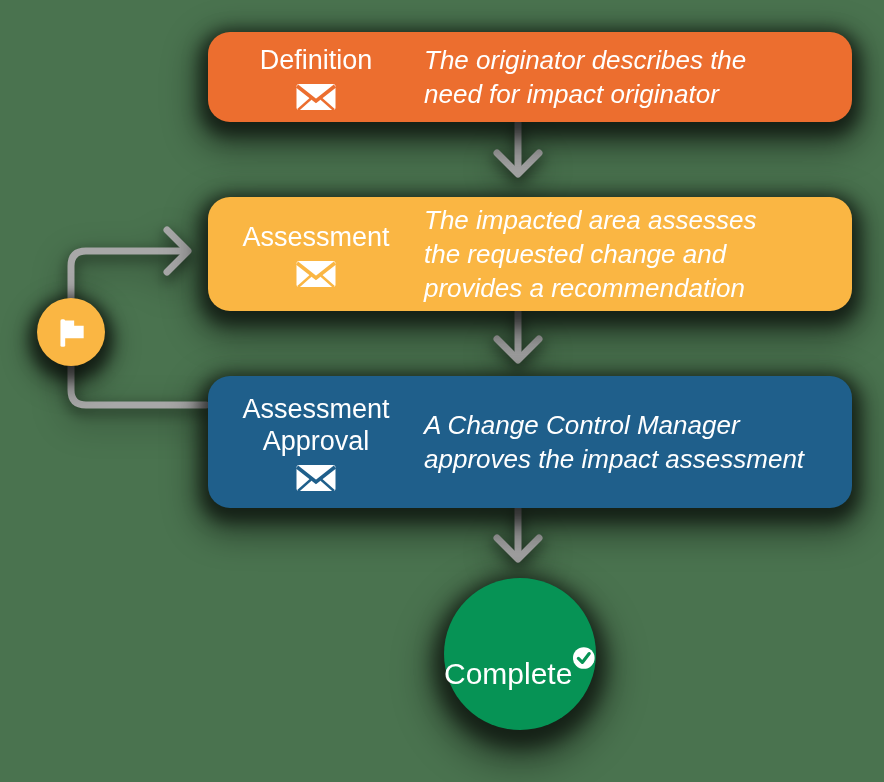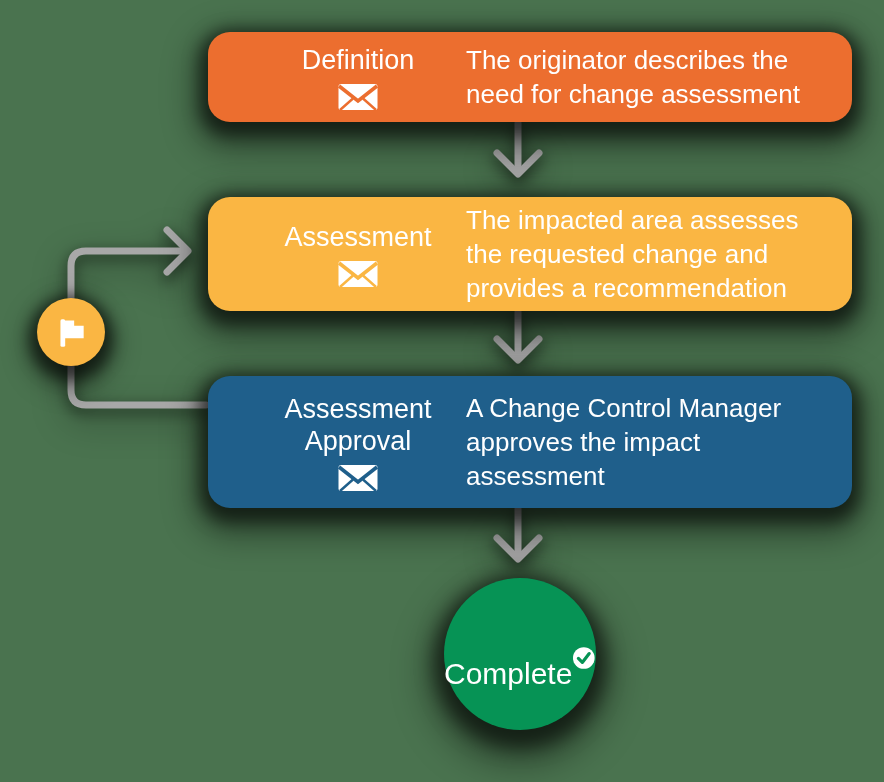--- a/index.html
+++ b/index.html
@@ -20,29 +20,29 @@
     position:absolute;left:208px;width:644px;z-index:2;
     border-radius:22px;
     display:flex;align-items:center;
     box-shadow:0 6px 16px 8px rgba(0,0,0,0.55), 0 14px 32px 14px rgba(0,0,0,0.38);
     color:#fff;
   }
   .step-label-col{
     width:216px;flex:0 0 216px;
     display:flex;flex-direction:column;align-items:center;justify-content:center;
     gap:7px;
-    margin-left:42px;
   }
   .step-label{
     font-size:27px;line-height:32px;text-align:center;color:#fff;
   }
   .step-desc{
     flex:1 1 auto;
     font-size:26px;line-height:34px;color:#fff;
     padding-right:10px;
+    font-style:italic;
   }
   .flag-badge{
     position:absolute;left:37px;top:298px;width:68px;height:68px;z-index:2;
     border-radius:50%;
     display:flex;align-items:center;justify-content:center;
     box-shadow:0 6px 14px 8px rgba(0,0,0,0.55), 0 12px 26px 10px rgba(0,0,0,0.38);
   }
   .terminal{
     position:absolute;left:444px;top:578px;width:152px;height:152px;z-index:2;
     border-radius:50%;
@@ -86,21 +86,21 @@
     <div class="step-label-col">
       <div class="step-label">Definition</div>
       <svg width="42" height="28" viewBox="0 0 40 28">
         <rect x="0.5" y="1" width="39" height="26" rx="2.5" fill="#ffffff"></rect>
         <path d="M1,3 L20,18 L39,3" fill="none" stroke-width="3.6" style="stroke: rgb(236, 110, 47);"></path>
         <path d="M2,27 L15,15.5 M38,27 L25,15.5" fill="none" stroke-width="2.4" style="stroke: rgb(236, 110, 47);"></path>
       </svg>
     </div>
     <div class="step-desc">
       <div>The originator describes the</div>
-      <div>need for change assessment</div>
+      <div>need for impact originator</div>
     </div>
   </div>
 
   <div class="step" style="top: 197px; height: 114px; background-color: rgb(250, 182, 67);">
     <div class="step-label-col">
       <div class="step-label">Assessment</div>
       <svg width="42" height="28" viewBox="0 0 40 28">
         <rect x="0.5" y="1" width="39" height="26" rx="2.5" fill="#ffffff"></rect>
         <path d="M1,3 L20,18 L39,3" fill="none" stroke-width="3.6" style="stroke: rgb(250, 182, 67);"></path>
         <path d="M2,27 L15,15.5 M38,27 L25,15.5" fill="none" stroke-width="2.4" style="stroke: rgb(250, 182, 67);"></path>

